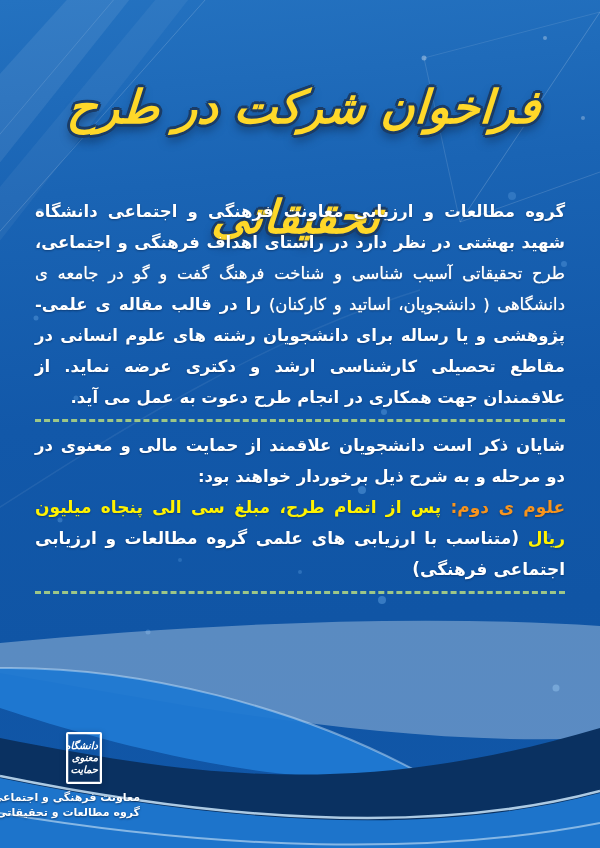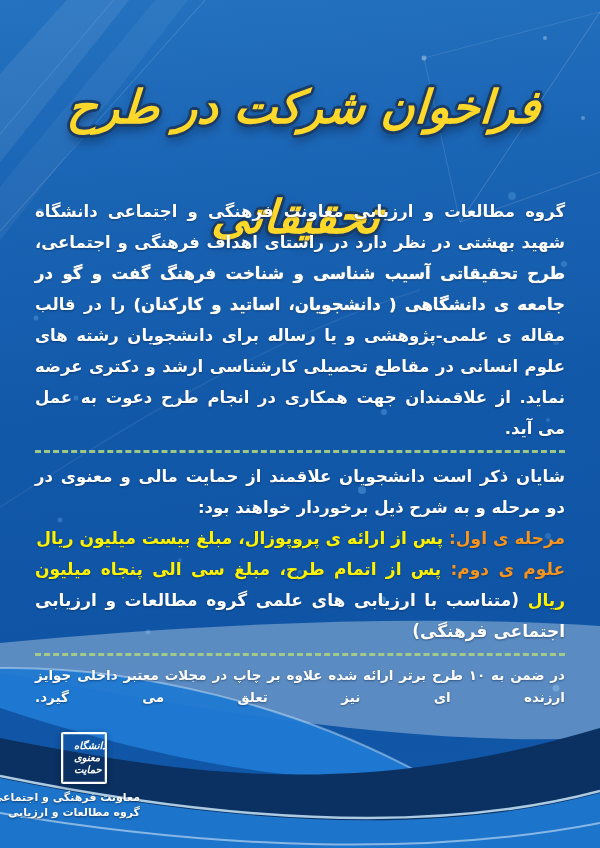--- a/index.html
+++ b/index.html
@@ -51,21 +51,21 @@
     direction: rtl;
     color: #ffffff;
     font-weight: bold;
     font-size: 16.5px;
     line-height: 31px;
     text-align: justify;
     text-shadow: 0 1px 2px rgba(5,25,55,.45);
   }
 
   .para1 { margin-bottom: 6px; }
-  .para1 .emph { font-weight: bold; text-shadow: 0 0 1px #fff, 0 1px 2px rgba(5,25,55,.45); }
+  .para1 .emph { font-weight: normal; text-shadow: 0 0 1px #fff, 0 1px 2px rgba(5,25,55,.45); }
 
   .dotted-sep {
     border: none;
     border-top: 3px dashed #a5cd86;
     height: 0;
     margin: 6px 0 8px 0;
     opacity: .95;
   }
 
   .para2 { margin-bottom: 0; }
@@ -86,31 +86,31 @@
   .logo-block {
     position: absolute;
     left: 28px;
     bottom: 28px;
     width: 112px;
     text-align: center;
     color: #ffffff;
     z-index: 3;
   }
   .logo-box {
-    width: 46px;
+    width: 36px;
     height: 52px;
     margin: 0 auto 6px auto;
     border: 2px solid #ffffff;
     border-radius: 2px;
     box-shadow: 0 0 0 1px rgba(255,255,255,.25) inset, 0 2px 6px rgba(5,25,55,.4);
     display: flex;
     flex-direction: column;
-    align-items: flex-end;
+    align-items: flex-start;
     justify-content: center;
-    padding: 11px;
+    padding: 2px;
   }
   .logo-box .logo-line {
     font-size: 10px;
     line-height: 12px;
     font-weight: bold;
     font-style: italic;
     white-space: nowrap;
   }
   .org-line {
     font-size: 11px;
@@ -184,32 +184,30 @@
 
   <div class="content">
 
     <p class="para1"><span>گروه مطالعات و ارزیابی معاونت فرهنگی و اجتماعی دانشگاه شهید بهشتی در نظر دارد در راستای اهداف فرهنگی و اجتماعی، </span><span class="emph">طرح تحقیقاتی آسیب شناسی و شناخت فرهنگ گفت و گو در جامعه ی دانشگاهی ( دانشجویان، اساتید و کارکنان)</span><span> را در قالب مقاله ی علمی-پژوهشی و یا رساله برای دانشجویان رشته های علوم انسانی در مقاطع تحصیلی کارشناسی ارشد و دکتری عرضه نماید. از علاقمندان جهت همکاری در انجام طرح دعوت به عمل می آید.</span></p>
 
     <hr class="dotted-sep">
 
     <p class="para2">شایان ذکر است دانشجویان علاقمند از حمایت مالی و معنوی در دو مرحله و به شرح ذیل برخوردار خواهند بود:</p>
 
     <div class="stages">
-      <p class="stage-line"><span class="stage-label">مرحله ی اول:</span><span class="stage-amount"> پس از ارائه ی پروپوزال، مبلغ بیست میلیون ریال</span></p>
       <p class="stage-line"><span class="stage-label">علوم ی دوم:</span><span class="stage-amount"> پس از اتمام طرح، مبلغ سی الی پنجاه میلیون ریال </span><span class="stage-note">(متناسب با ارزیابی های علمی گروه مطالعات و ارزیابی اجتماعی فرهنگی)</span></p>
     </div>
 
     <hr class="dotted-sep">
 
-    <p class="footnote">در ضمن به ۱۰ طرح برتر ارائه شده علاوه بر چاپ در مجلات معتبر داخلی جوایز ارزنده ای نیز تعلق می گیرد.</p>
   </div>
 
   <div class="logo-block">
     <div class="logo-box">
       <span class="logo-line">دانشگاه</span>
       <span class="logo-line">معنوی</span>
       <span class="logo-line">حمایت</span>
     </div>
     <div class="org-line">معاونت فرهنگی و اجتماعی</div>
-    <div class="org-line">گروه مطالعات و ارزیابی</div>
+    <div class="org-line">گروه مطالعات و تحقیقاتی</div>
   </div>
 
 </div>
 
 </body></html>

